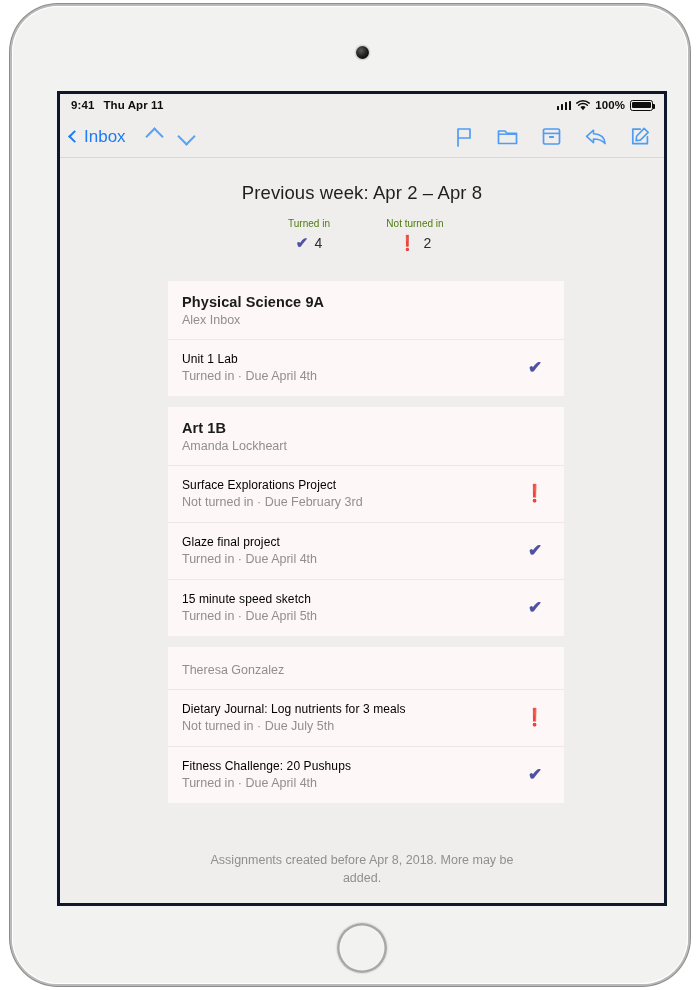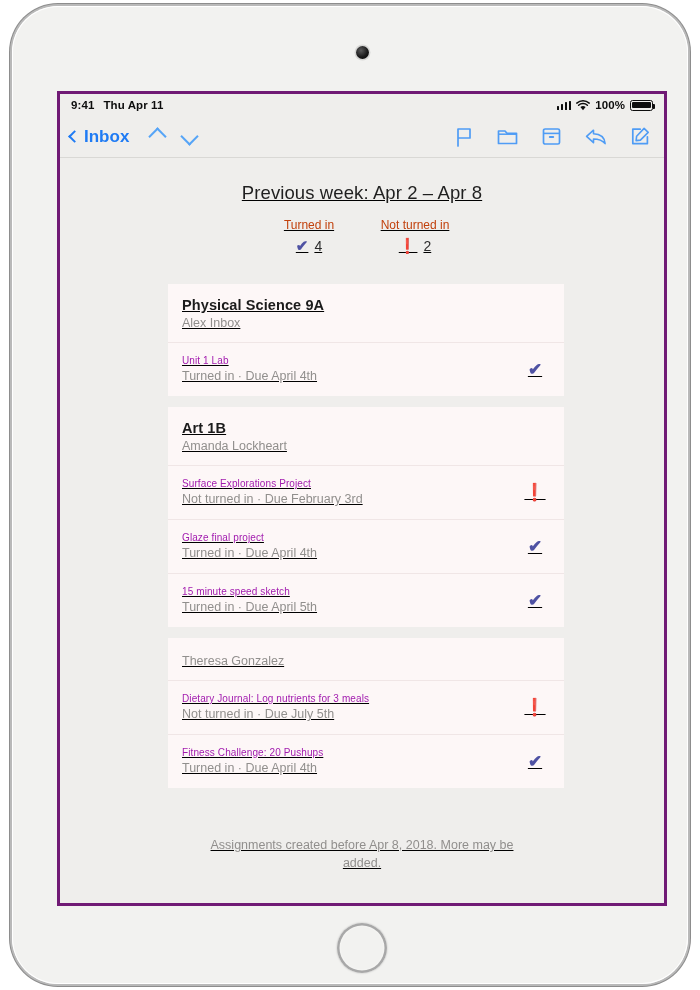--- a/index.html
+++ b/index.html
@@ -32,21 +32,21 @@
     box-shadow:inset 0 0 0 2.5px #a8a8a8,
                inset 0 0 0 4px #f4f4f2,
                0 0 2px rgba(0,0,0,.25);
   }
 
   
   #screen{
     position:absolute; left:45px; top:85px;
     width:610px; height:815px;
     background:#efeeec;
-    border:3px solid #701a75;
+    border:3px solid #0f172a;
     overflow:hidden;
   }
 
   
   #status-bar{
     height:22px; background:#efeeec;
     display:flex; align-items:center;
     padding:0 11px;
     font-size:11.5px; font-weight:bold; color:#0d0d0d;
     letter-spacing:.1px;
@@ -71,52 +71,51 @@
 
   
   #nav-bar{
     height:42px; background:#efeeec;
     display:flex; align-items:center;
     padding:0 14px 0 10px;
     border-bottom:1px solid #d9d8d5;
   }
   #back-inbox{
     display:flex; align-items:center; gap:3px;
-    color:#1f7bf4; font-size:17px; cursor:pointer;font-weight:bold;
+    color:#1f7bf4; font-size:17px; cursor:pointer;
   }
   .chev-left{
     width:9px; height:9px; border-left:2.4px solid #1f7bf4;
     border-bottom:2.4px solid #1f7bf4; transform:rotate(45deg);
     margin-right:2px;
   }
   .nav-arrows{ display:flex; gap:19px; margin-left:22px; }
   .chev-up, .chev-down{
     width:13px; height:13px; cursor:pointer;
     border-left:2.2px solid #56a4f7; border-bottom:2.2px solid #56a4f7;
   }
   .chev-up{ transform:rotate(135deg); }
   .chev-down{ transform:rotate(-45deg); }
   #nav-actions{ margin-left:auto; display:flex; align-items:center; gap:24px; }
   #nav-actions svg{ display:block; cursor:pointer; }
 
   
   #content{
     height:750px; background:#efeeec; overflow:hidden;
     position:relative;
-    text-decoration:underline;
   }
   #week-header{ padding:24px 0 0; text-align:center; }
   #week-title{
     font-size:18.5px; color:#1f1f1f; font-weight:400; letter-spacing:.1px;
   }
   #summary-row{
     display:flex; justify-content:center; gap:28px; margin-top:14px;
   }
   .summary-col{ text-align:center; min-width:78px; }
-  .summary-label{ font-size:12px; color:#c2410c; }
+  .summary-label{ font-size:10px; color:#4d7c0f; }
   .summary-value{
     margin-top:5px; font-size:14px; color:#2c2c2c;
     display:flex; align-items:center; justify-content:center; gap:6px;
   }
   .tick{ color:#4f52a3; font-size:15px; font-weight:bold; }
   .bang{ color:#c8102e; font-size:15px; font-weight:bold; }
 
   
   #class-list{ margin-top:17px; padding:12px 1px; }
   .class-card{
@@ -128,21 +127,21 @@
   .class-head{ padding:13px 14px 12px; }
   .class-name{ font-size:14.5px; font-weight:bold; color:#1b1b1b; letter-spacing:.1px; }
   .class-teacher{ font-size:12.5px; color:#918f8d; margin-top:3px; }
   .assignment-row{
     display:flex; align-items:center;
     padding:12px 16px 13px 14px;
     border-top:1px solid #f0e6e6;
     cursor:pointer;
   }
   .assignment-text{ flex:1; min-width:0; }
-  .assignment-title{ font-size:10px; color:#a21caf; letter-spacing:.1px; }
+  .assignment-title{ font-size:12px; color:#000000; letter-spacing:.1px; }
   .assignment-meta{ font-size:12.5px; color:#918f8d; margin-top:3px; }
   .assignment-status{ width:26px; text-align:center; flex-shrink:0; }
   .status-tick{ color:#4f52a3; font-size:17px; font-weight:bold; }
   .status-bang{ color:#c8102e; font-size:17px; font-weight:bold; }
 
   
   #coming-up{ text-align:center; padding:16px 0 0; }
   #coming-title{ font-size:18.5px; color:#1f1f1f; letter-spacing:.1px; }
   #coming-note{
     font-size:12.5px; color:#918f8d; margin-top:9px;

